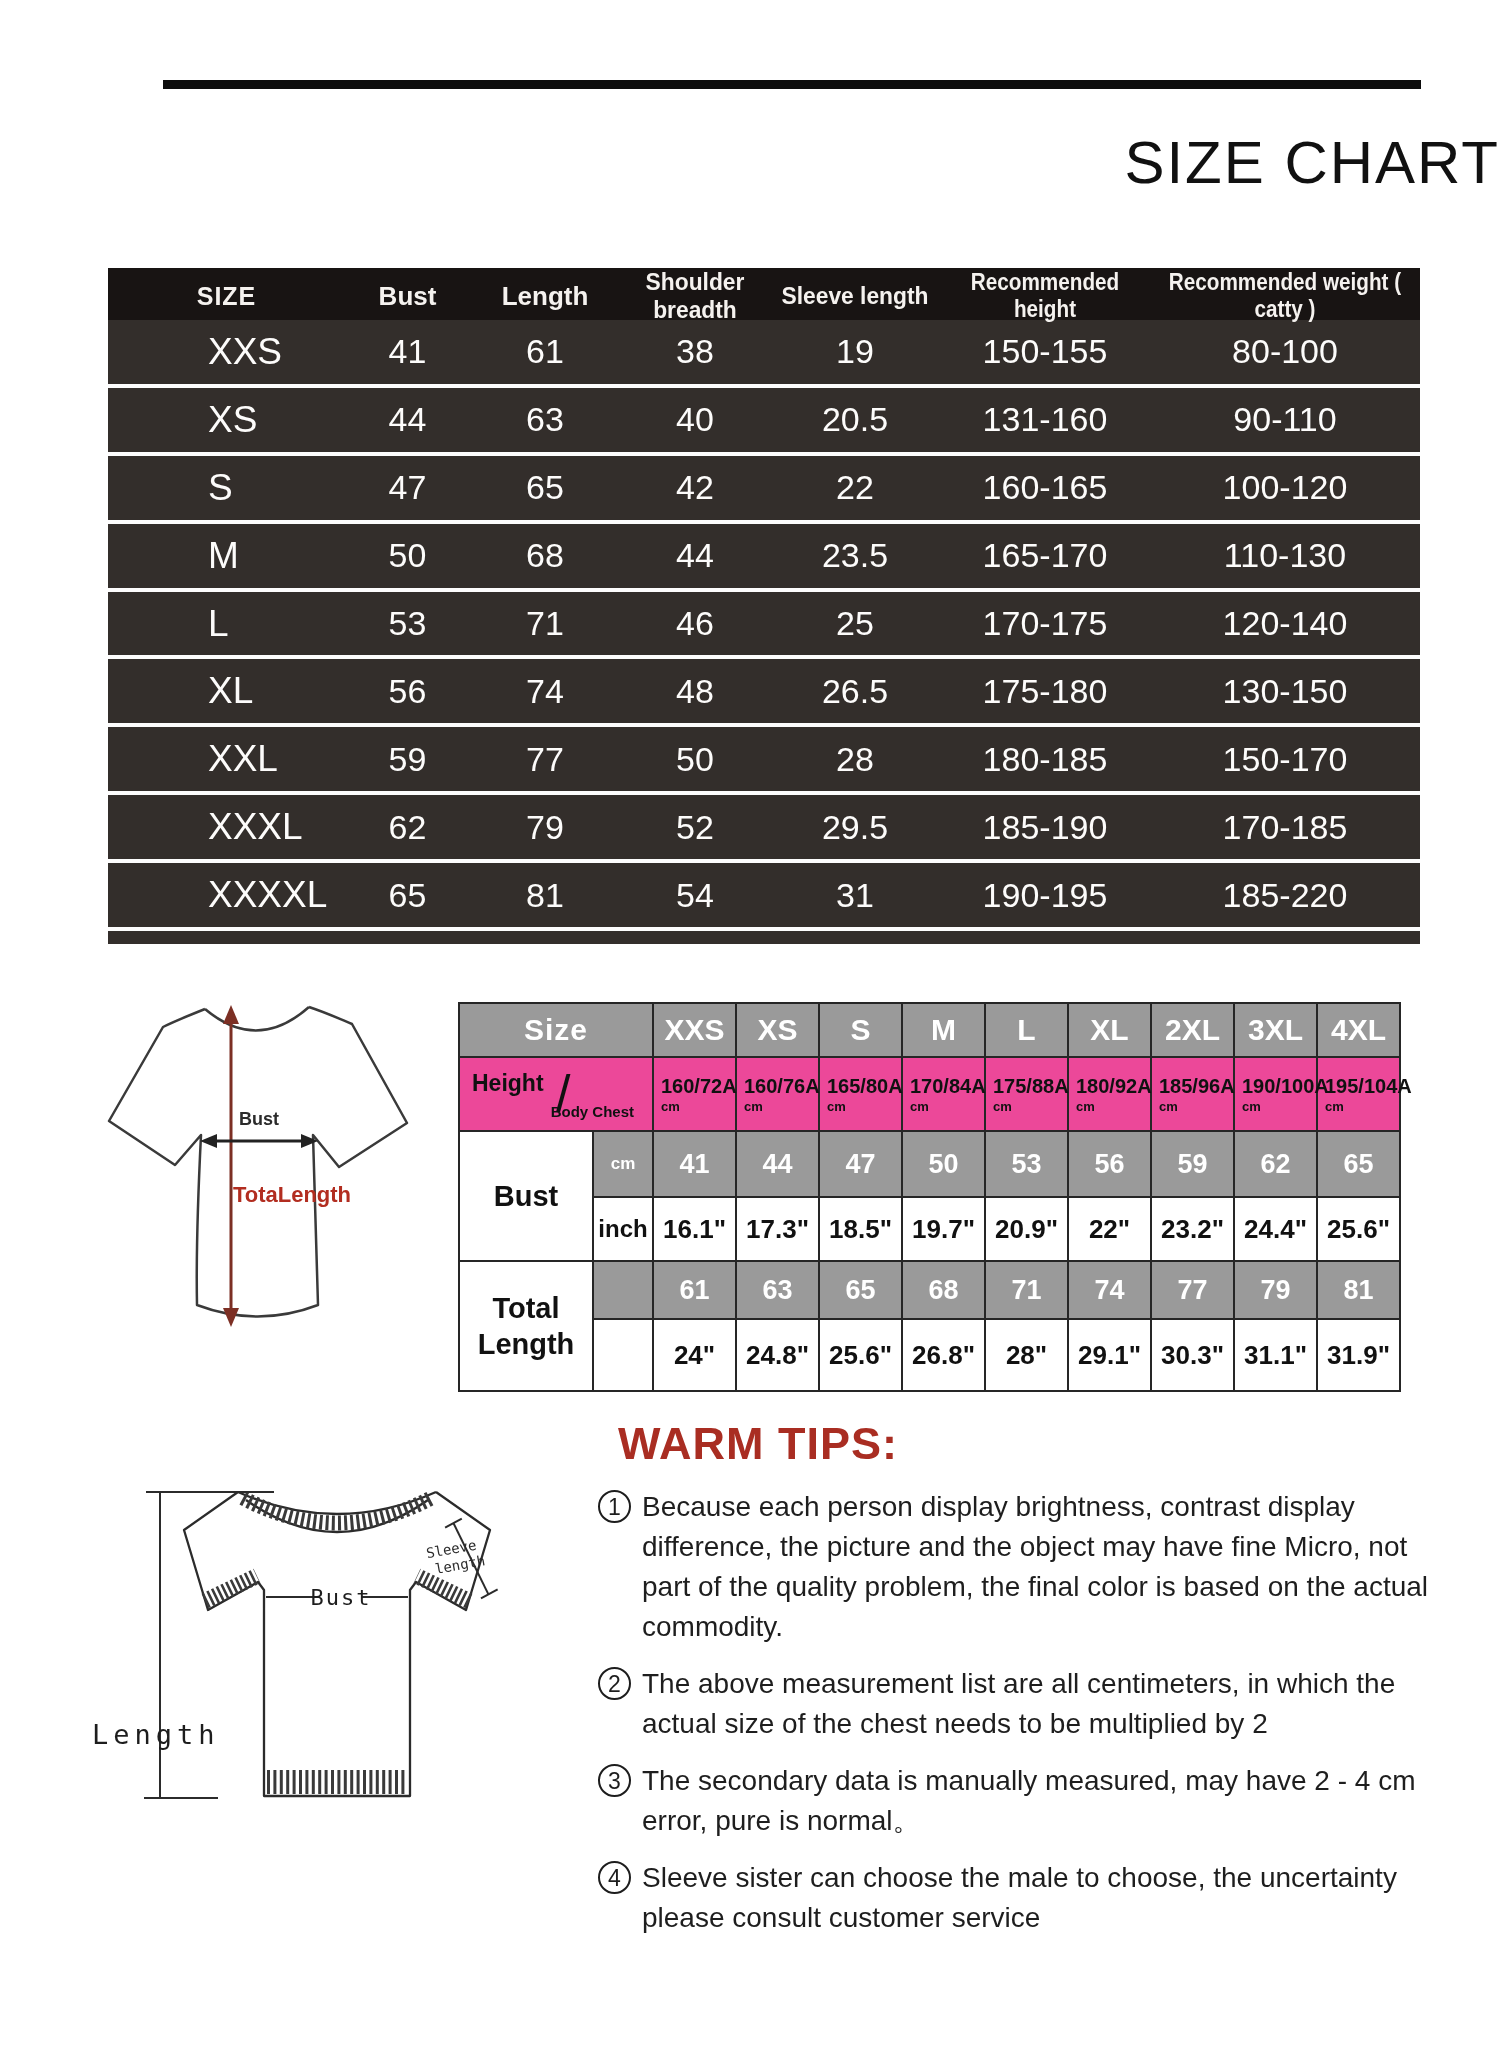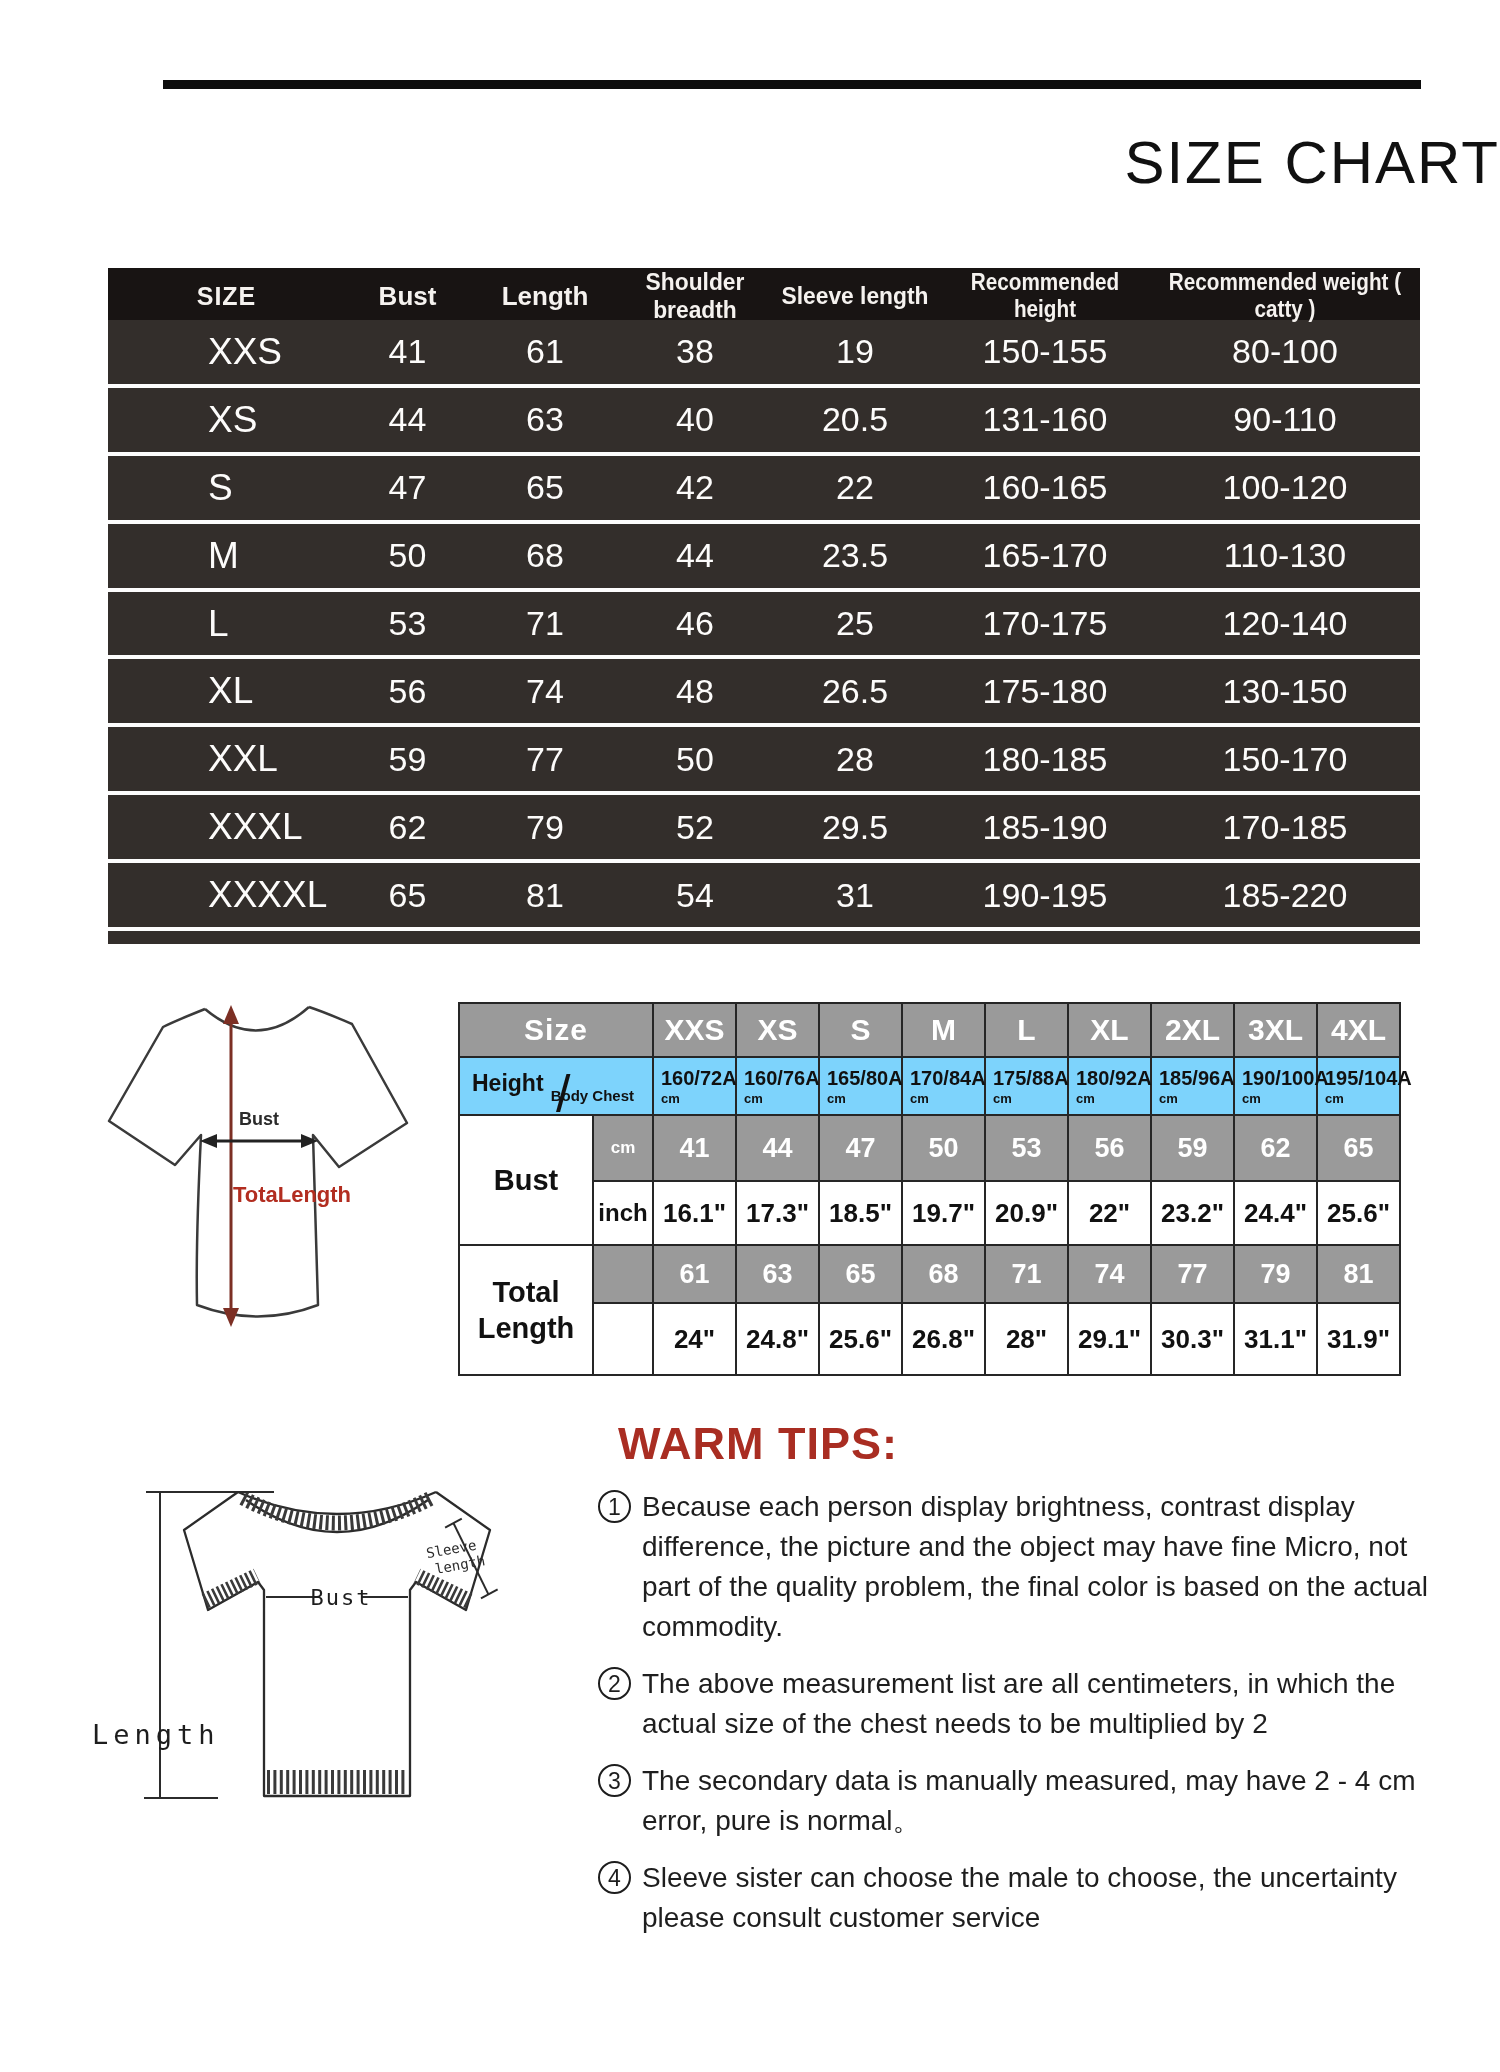--- a/index.html
+++ b/index.html
@@ -28,21 +28,21 @@
   .mt-cell{color:#fdfcfb;text-align:center;font-size:34px;font-weight:400;}
   .mt-cell.c0{text-align:left;padding-left:100px;font-size:37px;}
 
   
   #size-table{position:absolute;left:458px;top:1002px;width:941px;border-collapse:collapse;
               table-layout:fixed;}
   #size-table td{border:2px solid #262626;box-sizing:border-box;padding:0;}
   .st-hdr td{background:#9a9a9a;color:#fff;font-weight:bold;font-size:30px;
              text-align:center;height:54px;}
   .st-corner{font-size:31px;letter-spacing:1px;}
-  .st-hbc td{background:#7dd3fc;height:58px;}
+  .st-hbc td{background:#ec4899;height:74px;}
   .st-hbc-label{position:relative;}
   .hbc-h{position:absolute;left:12px;top:12px;font-size:23px;font-weight:bold;color:#111;}
   .hbc-slash{position:absolute;left:96px;top:6px;font-size:52px;font-weight:400;color:#111;}
   .hbc-b{position:absolute;right:18px;bottom:10px;font-size:15px;font-weight:bold;color:#111;}
   .st-hbc-val{vertical-align:middle;}
   .st-hbc-val .v{font-size:20px;font-weight:bold;color:#111;padding-left:7px;}
   .st-hbc-val .u{font-size:13px;font-weight:bold;color:#111;padding-left:7px;margin-top:1px;}
   .st-rowlabel{background:#fff;font-size:29px;font-weight:bold;color:#111;
                text-align:center;line-height:1.25;}
   .st-unit-cm{background:#9a9a9a;color:#fff;font-weight:bold;font-size:17px;text-align:center;}

